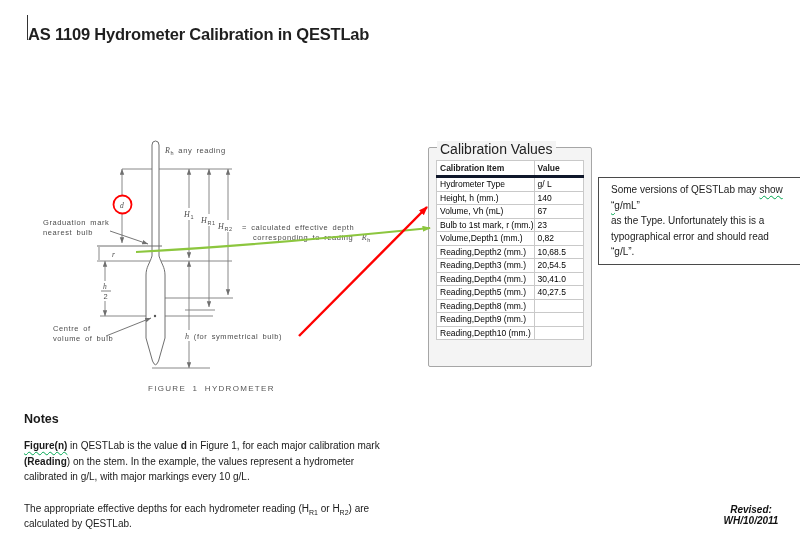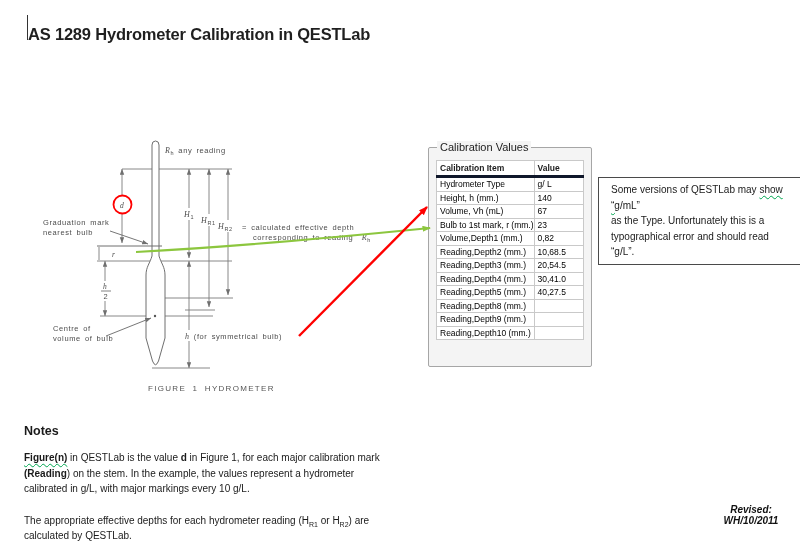--- a/index.html
+++ b/index.html
@@ -17,51 +17,51 @@
   .figtext{font-family:"Liberation Sans",sans-serif;font-size:7.5px;fill:#4d4d4d;
     letter-spacing:0.6px;word-spacing:1.5px;}
   .figital{font-style:italic;font-family:"Liberation Serif",serif;}
   .figsub{font-size:5.5px;}
   .figcaption{font-size:8px;fill:#555;letter-spacing:1.3px;word-spacing:3px;}
 
   
   .groupbox{position:absolute;left:428px;top:147px;width:162px;height:218px;
     background:#f4f4f4;border:1px solid #a6a6a6;border-radius:2px;}
   .groupbox-label{position:absolute;top:-7px;left:8px;background:#f4f4f4;
-    padding:0 3px;font-size:11px;color:#222;}
+    padding:0 3px;font-size:14px;color:#222;}
   .cal-table{position:absolute;left:7px;top:12px;border-collapse:collapse;table-layout:fixed;
     font-size:8.5px;color:#000;background:#fff;}
   .cal-table th,.cal-table td{border:1px solid #c9c9c9;padding:0 0 0 3px;height:12.5px;
     overflow:hidden;white-space:nowrap;font-weight:normal;text-align:left;line-height:12.5px;}
   .cal-table th{height:14px;border-bottom:3px solid #0f172a;color:#222;font-weight:bold;}
   .col-item{width:90px;}
   .col-value{width:45px;}
 
   
   .callout{position:absolute;left:598px;top:177px;width:182px;border:1px solid #4a4a4a;
     padding:4px 12px;font-size:8px;line-height:13.2px;color:#1a1a1a;background:#fff;}
 
   
-  .notes{position:absolute;left:24px;top:412px;width:420px;margin-top:12px;}
+  .notes{position:absolute;left:24px;top:412px;width:420px;}
   .notes-heading{font-size:12.5px;font-weight:bold;margin:0 0 12px 0;}
   .tl{font-size:10px;line-height:15.5px;}
   .para2{margin-top:16px;}
   .b{font-weight:bold;}
   sub.s{font-size:7px;line-height:0;}
   .squig{text-decoration:underline;text-decoration-style:wavy;
     text-decoration-color:#00a650;text-decoration-thickness:1px;text-underline-offset:2px;}
 
   .revised{position:absolute;left:702px;top:504px;font-size:10px;font-weight:bold;
     font-style:italic;color:#111;text-align:center;}
 </style>
 </head>
 <body>
 
 <div class="cursor-bar"></div>
-<h1 class="doc-title">AS 1289 Hydrometer Calibration in QESTLab</h1>
+<h1 class="doc-title">AS 1109 Hydrometer Calibration in QESTLab</h1>
 
 <div class="groupbox">
   <span class="groupbox-label">Calibration Values</span>
   <table class="cal-table">
     <thead>
       <tr>
         <th class="col-item">Calibration Item</th>
         <th class="col-value">Value</th>
       </tr>
     </thead>

